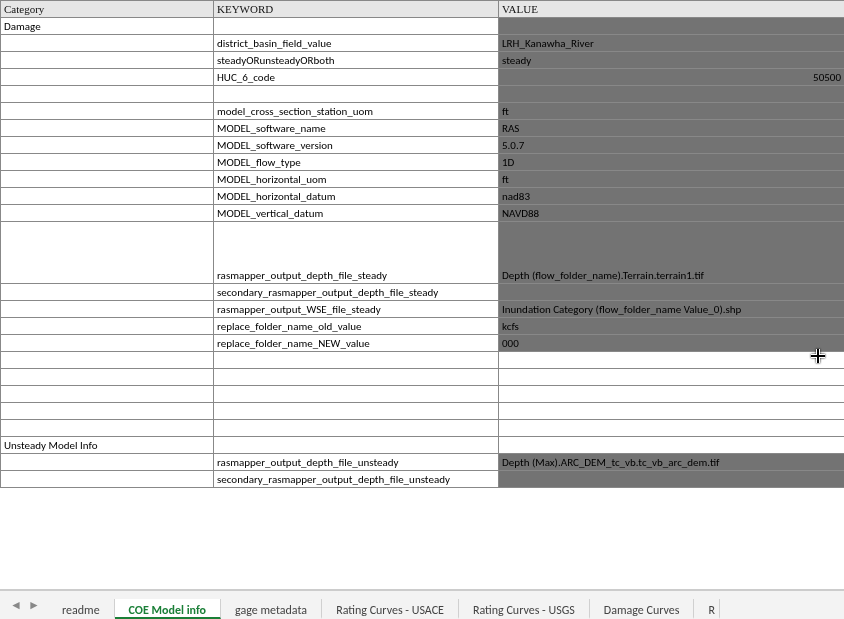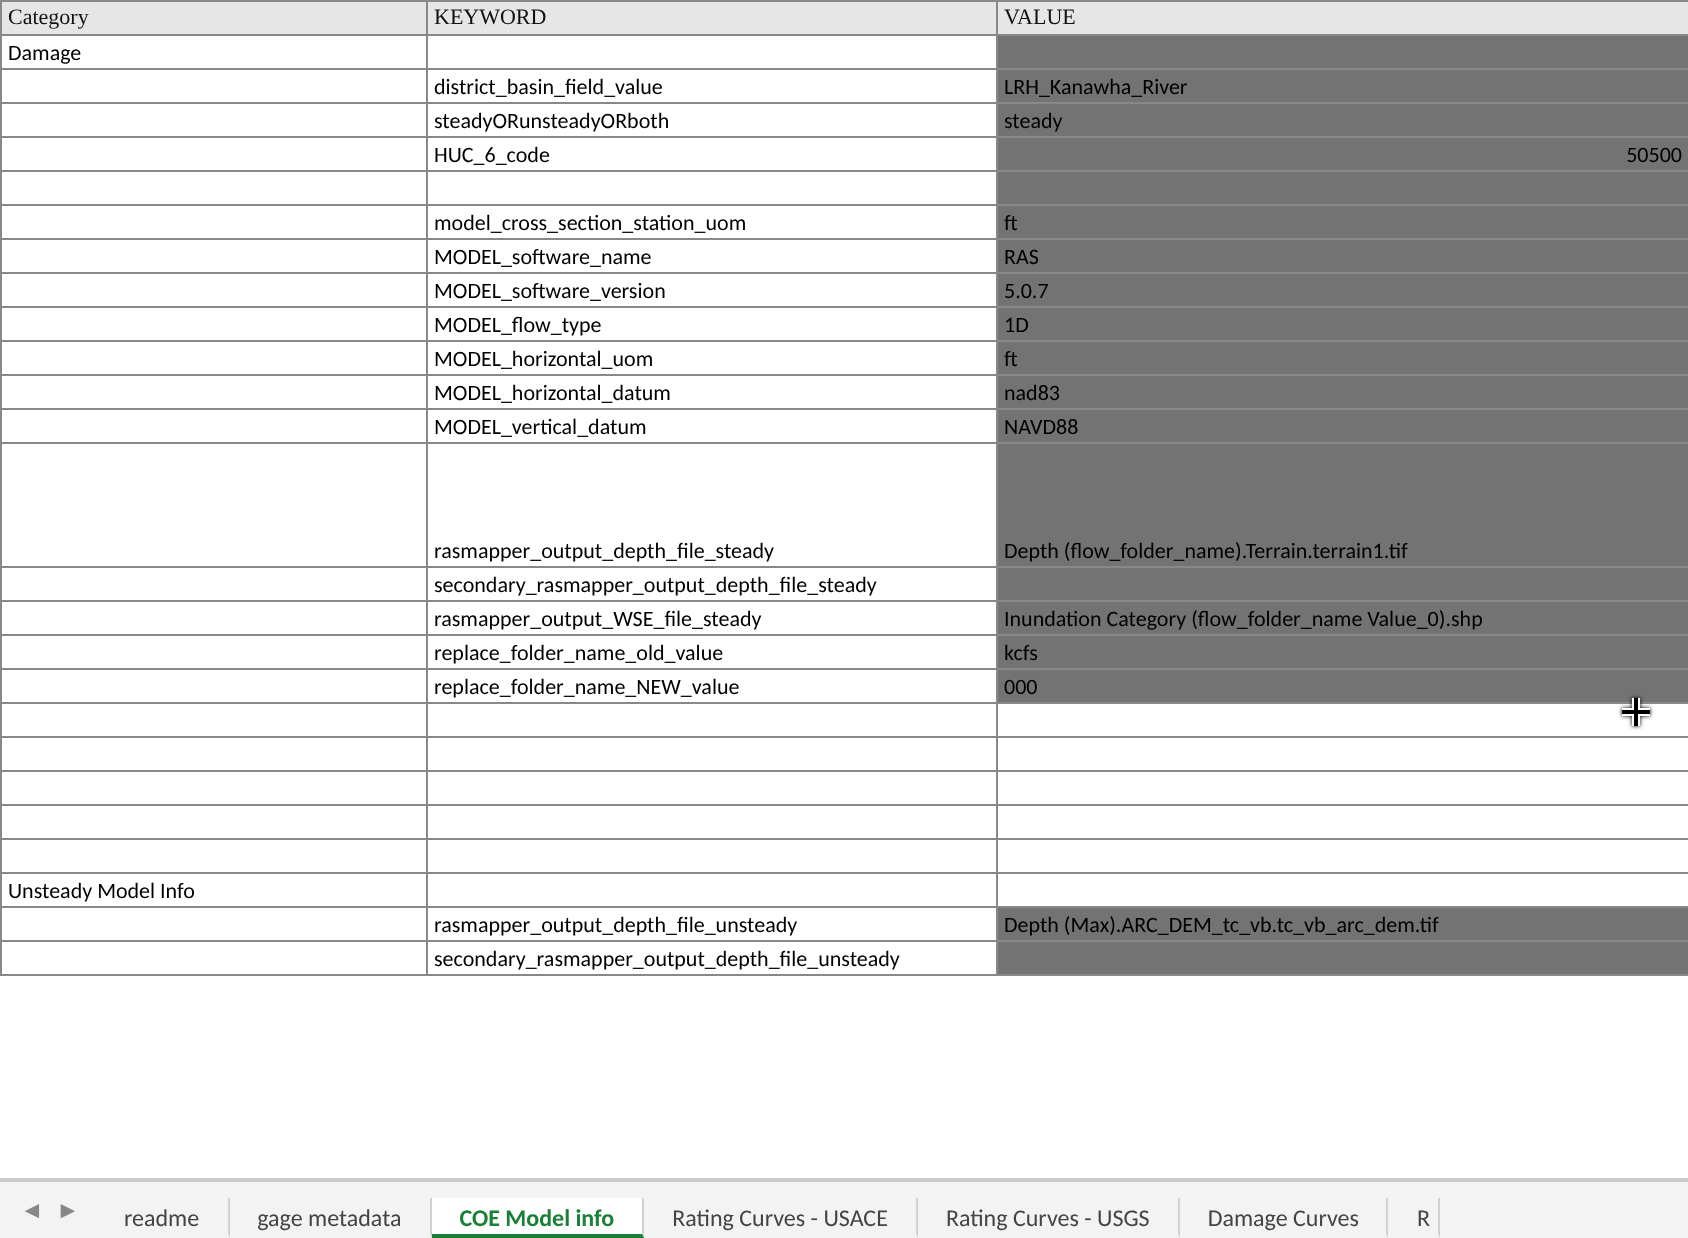--- a/index.html
+++ b/index.html
@@ -251,20 +251,20 @@
     </svg>
 </div>
 
 <div class="tabbar">
   <div class="tabnav">
     <span>◄</span>
     <span>►</span>
   </div>
   <div class="tabs" id="tabs">
       <div class="tab">readme</div>
+      <div class="tab active">COE Model info</div>
       <div class="tab">gage metadata</div>
-      <div class="tab active">COE Model info</div>
       <div class="tab">Rating Curves - USACE</div>
       <div class="tab">Rating Curves - USGS</div>
       <div class="tab">Damage Curves</div>
       <div class="tab last-cut">R</div>
     </div>
 </div>
 
 </body></html>

